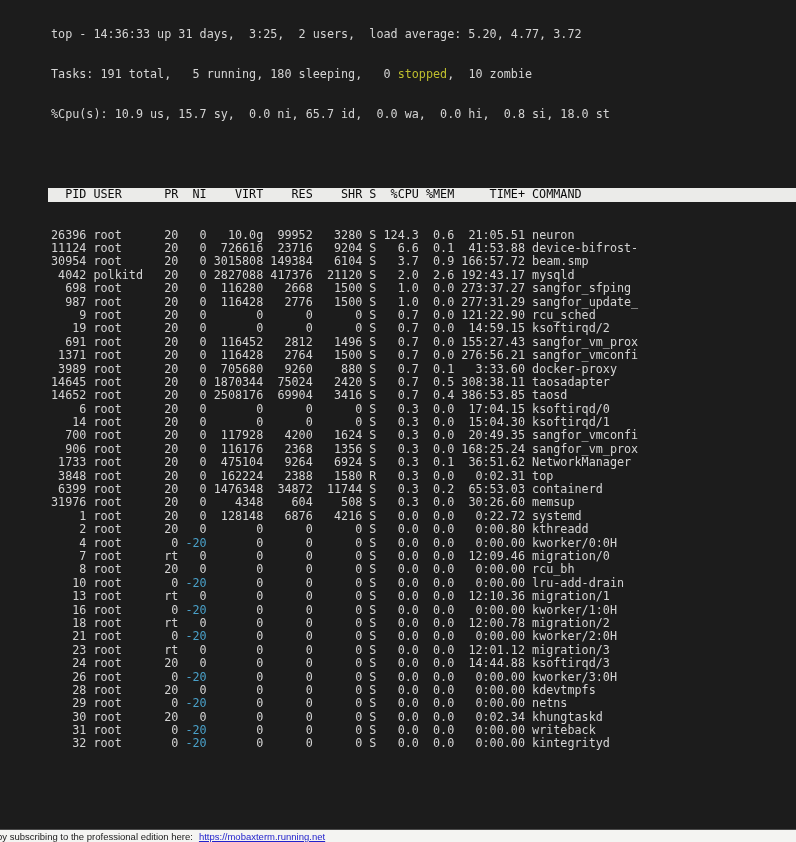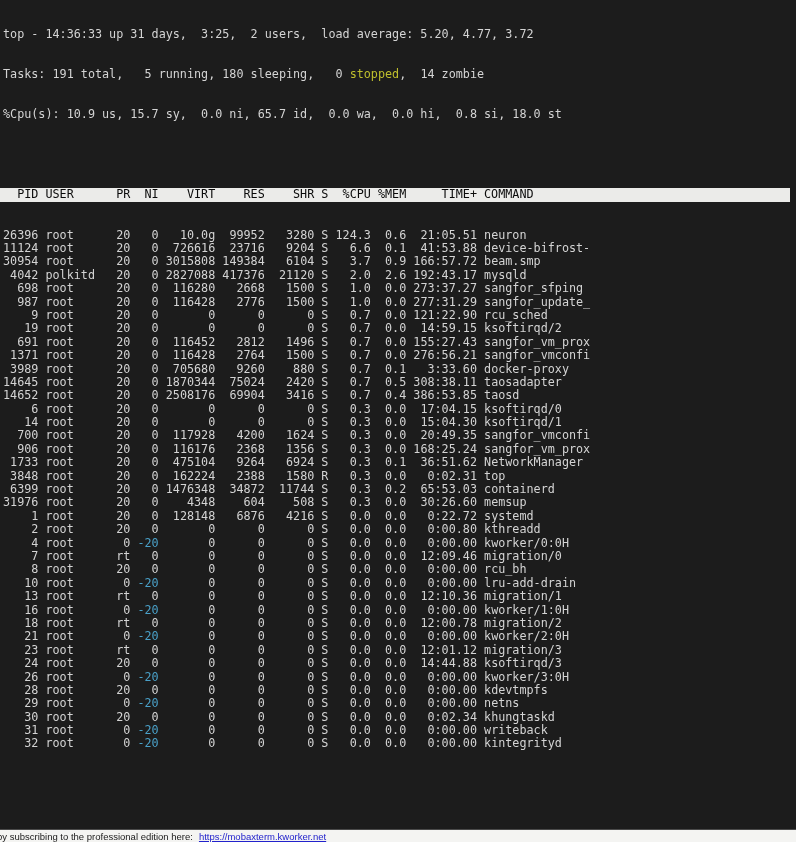--- a/index.html
+++ b/index.html
@@ -21,20 +21,21 @@
     font-size: 11.75px;
     line-height: 13.39px;
     white-space: pre;
     padding-top: 1px;
     overflow: hidden;
   }
   .line {
     padding-left: 3px;
     min-height: 13.39px;
     white-space: pre;
+    margin-left: 48px;
   }
   .hdr {
     background: #ebebe9;
     color: #0a0a0a;
     box-sizing: border-box;
     width: 790px;
   }
   .yellow  { color: #bfbf2d; text-align: center; }
   .ni-neg  { color: #4aa0c8; }
   .footer {
@@ -57,20 +58,20 @@
     margin-left: 6px;
     cursor: pointer;
   }
 </style>
 </head>
 <body>
 
 <div class="screen">
   <div class="term">
     <div class="line">top - 14:36:33 up 31 days,  3:25,  2 users,  load average: 5.20, 4.77, 3.72</div>
-    <div class="line"><span>Tasks: 191 total,   5 running, 180 sleeping,   0 </span><span class="yellow">stopped</span><span>,  14 zombie</span></div>
+    <div class="line"><span>Tasks: 191 total,   5 running, 180 sleeping,   0 </span><span class="yellow">stopped</span><span>,  10 zombie</span></div>
     <div class="line">%Cpu(s): 10.9 us, 15.7 sy,  0.0 ni, 65.7 id,  0.0 wa,  0.0 hi,  0.8 si, 18.0 st</div>
     <div class="line"></div>
     <div class="line hdr" id="col-header">  PID USER      PR  NI    VIRT    RES    SHR S  %CPU %MEM     TIME+ COMMAND</div>
     <div id="rows"><div class="line">26396 root      20 <span>  0</span>   10.0g  99952   3280 S 124.3  0.6  21:05.51 neuron</div><div class="line">11124 root      20 <span>  0</span>  726616  23716   9204 S   6.6  0.1  41:53.88 device-bifrost-</div><div class="line">30954 root      20 <span>  0</span> 3015808 149384   6104 S   3.7  0.9 166:57.72 beam.smp</div><div class="line"> 4042 polkitd   20 <span>  0</span> 2827088 417376  21120 S   2.0  2.6 192:43.17 mysqld</div><div class="line">  698 root      20 <span>  0</span>  116280   2668   1500 S   1.0  0.0 273:37.27 sangfor_sfping</div><div class="line">  987 root      20 <span>  0</span>  116428   2776   1500 S   1.0  0.0 277:31.29 sangfor_update_</div><div class="line">    9 root      20 <span>  0</span>       0      0      0 S   0.7  0.0 121:22.90 rcu_sched</div><div class="line">   19 root      20 <span>  0</span>       0      0      0 S   0.7  0.0  14:59.15 ksoftirqd/2</div><div class="line">  691 root      20 <span>  0</span>  116452   2812   1496 S   0.7  0.0 155:27.43 sangfor_vm_prox</div><div class="line"> 1371 root      20 <span>  0</span>  116428   2764   1500 S   0.7  0.0 276:56.21 sangfor_vmconfi</div><div class="line"> 3989 root      20 <span>  0</span>  705680   9260    880 S   0.7  0.1   3:33.60 docker-proxy</div><div class="line">14645 root      20 <span>  0</span> 1870344  75024   2420 S   0.7  0.5 308:38.11 taosadapter</div><div class="line">14652 root      20 <span>  0</span> 2508176  69904   3416 S   0.7  0.4 386:53.85 taosd</div><div class="line">    6 root      20 <span>  0</span>       0      0      0 S   0.3  0.0  17:04.15 ksoftirqd/0</div><div class="line">   14 root      20 <span>  0</span>       0      0      0 S   0.3  0.0  15:04.30 ksoftirqd/1</div><div class="line">  700 root      20 <span>  0</span>  117928   4200   1624 S   0.3  0.0  20:49.35 sangfor_vmconfi</div><div class="line">  906 root      20 <span>  0</span>  116176   2368   1356 S   0.3  0.0 168:25.24 sangfor_vm_prox</div><div class="line"> 1733 root      20 <span>  0</span>  475104   9264   6924 S   0.3  0.1  36:51.62 NetworkManager</div><div class="line"> 3848 root      20 <span>  0</span>  162224   2388   1580 R   0.3  0.0   0:02.31 top</div><div class="line"> 6399 root      20 <span>  0</span> 1476348  34872  11744 S   0.3  0.2  65:53.03 containerd</div><div class="line">31976 root      20 <span>  0</span>    4348    604    508 S   0.3  0.0  30:26.60 memsup</div><div class="line">    1 root      20 <span>  0</span>  128148   6876   4216 S   0.0  0.0   0:22.72 systemd</div><div class="line">    2 root      20 <span>  0</span>       0      0      0 S   0.0  0.0   0:00.80 kthreadd</div><div class="line">    4 root       0 <span class="ni-neg">-20</span>       0      0      0 S   0.0  0.0   0:00.00 kworker/0:0H</div><div class="line">    7 root      rt <span>  0</span>       0      0      0 S   0.0  0.0  12:09.46 migration/0</div><div class="line">    8 root      20 <span>  0</span>       0      0      0 S   0.0  0.0   0:00.00 rcu_bh</div><div class="line">   10 root       0 <span class="ni-neg">-20</span>       0      0      0 S   0.0  0.0   0:00.00 lru-add-drain</div><div class="line">   13 root      rt <span>  0</span>       0      0      0 S   0.0  0.0  12:10.36 migration/1</div><div class="line">   16 root       0 <span class="ni-neg">-20</span>       0      0      0 S   0.0  0.0   0:00.00 kworker/1:0H</div><div class="line">   18 root      rt <span>  0</span>       0      0      0 S   0.0  0.0  12:00.78 migration/2</div><div class="line">   21 root       0 <span class="ni-neg">-20</span>       0      0      0 S   0.0  0.0   0:00.00 kworker/2:0H</div><div class="line">   23 root      rt <span>  0</span>       0      0      0 S   0.0  0.0  12:01.12 migration/3</div><div class="line">   24 root      20 <span>  0</span>       0      0      0 S   0.0  0.0  14:44.88 ksoftirqd/3</div><div class="line">   26 root       0 <span class="ni-neg">-20</span>       0      0      0 S   0.0  0.0   0:00.00 kworker/3:0H</div><div class="line">   28 root      20 <span>  0</span>       0      0      0 S   0.0  0.0   0:00.00 kdevtmpfs</div><div class="line">   29 root       0 <span class="ni-neg">-20</span>       0      0      0 S   0.0  0.0   0:00.00 netns</div><div class="line">   30 root      20 <span>  0</span>       0      0      0 S   0.0  0.0   0:02.34 khungtaskd</div><div class="line">   31 root       0 <span class="ni-neg">-20</span>       0      0      0 S   0.0  0.0   0:00.00 writeback</div><div class="line">   32 root       0 <span class="ni-neg">-20</span>       0      0      0 S   0.0  0.0   0:00.00 kintegrityd</div></div>
   </div>
-  <div class="footer"><span class="msg">by subscribing to the professional edition here:</span><a class="link">https://mobaxterm.kworker.net</a></div>
+  <div class="footer"><span class="msg">by subscribing to the professional edition here:</span><a class="link">https://mobaxterm.running.net</a></div>
 </div>
 
 </body></html>

